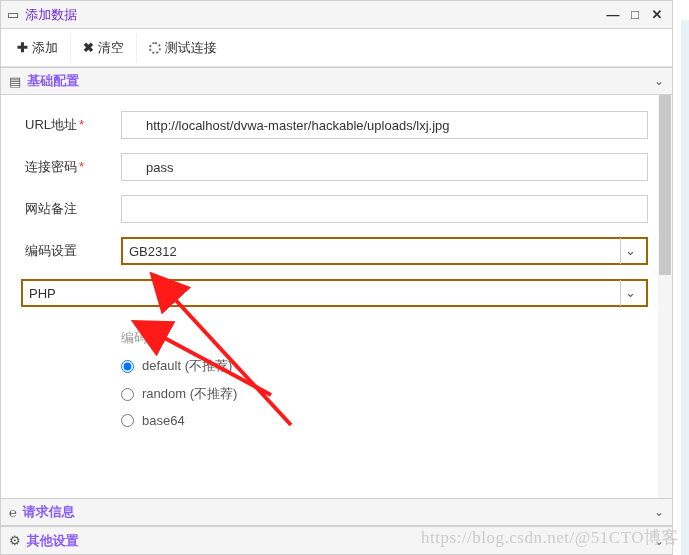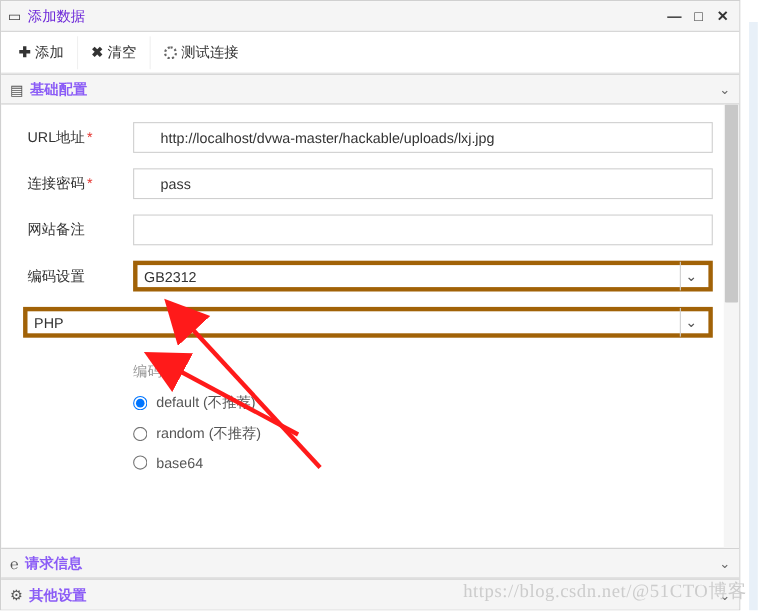--- a/index.html
+++ b/index.html
@@ -18,21 +18,21 @@
 .panel-header .ph-icon { margin-right: 6px; color: #555; }
 .panel-header .ph-title { flex: 1; color: #8b5cf6; font-weight: 700; }
 .chevron { color: #666; font-size: 12px; }
 .panel-body { flex: 1; overflow-y: auto; padding: 0 4px 0 0; position: relative; }
 .form-area { padding: 16px 20px; }
 .form-row { display: flex; align-items: center; margin-bottom: 14px; }
 .form-label { width: 100px; color: #333; padding-left: 4px; }
 .req { color: #e53935; margin-left: 2px; }
 .form-control { flex: 1; }
 .inp { width: 100%; height: 28px; border: 1px solid #cfcfcf; padding: 0 24px; color: #333; background: #fff; }
-.sel { width: 100%; height: 28px; border: 4px solid #a16207; padding: 0 6px; background: #fff; color: #333; display: flex; align-items: center; justify-content: space-between; cursor: pointer; }
+.sel { width: 100%; height: 28px; border: 2px solid #a16207; padding: 0 6px; background: #fff; color: #333; display: flex; align-items: center; justify-content: space-between; cursor: pointer; }
 .sel .dd { width: 20px; text-align: center; border-left: 1px solid #cfcfcf; height: 26px; line-height: 26px; color: #555; }
 .sub-label { color: #999; margin: 8px 0 10px 0; }
 .radio-row { display: flex; align-items: center; margin-bottom: 10px; color: #555; }
 .radio-row input { margin-right: 8px; }
 .scrollbar-track { position: absolute; right: 0; top: 0; width: 14px; height: 100%; background: #f5f5f5; }
 .scrollbar-thumb { position: absolute; right: 1px; top: 0; width: 12px; height: 180px; background: #c8c8c8; border-radius: 1px; }
 .arrow-svg { position: absolute; left: 0; top: 0; pointer-events: none; }
 .watermark { position: absolute; right: 10px; bottom: 6px; color: #ccc; font-size: 17px; letter-spacing: 0.5px; z-index: 5; font-family: Liberation Serif, serif; }
 .right-edge { position: absolute; right: 0; top: 20px; bottom: 0; width: 8px; background: #e8f0f8; }
 </style>

